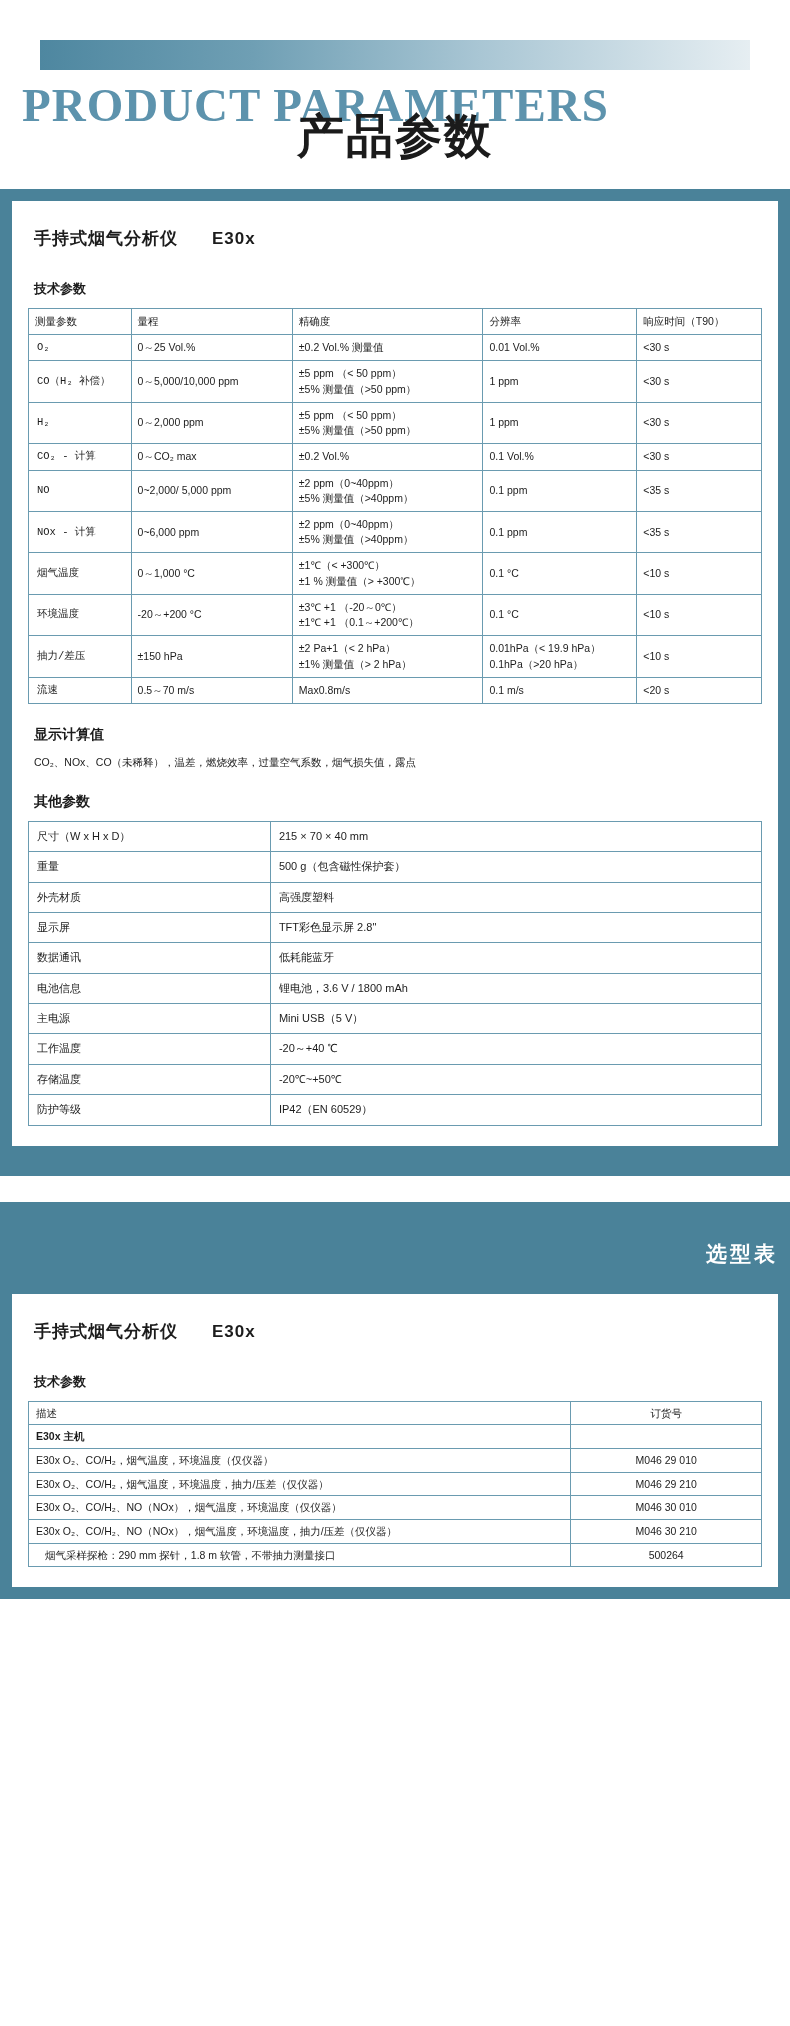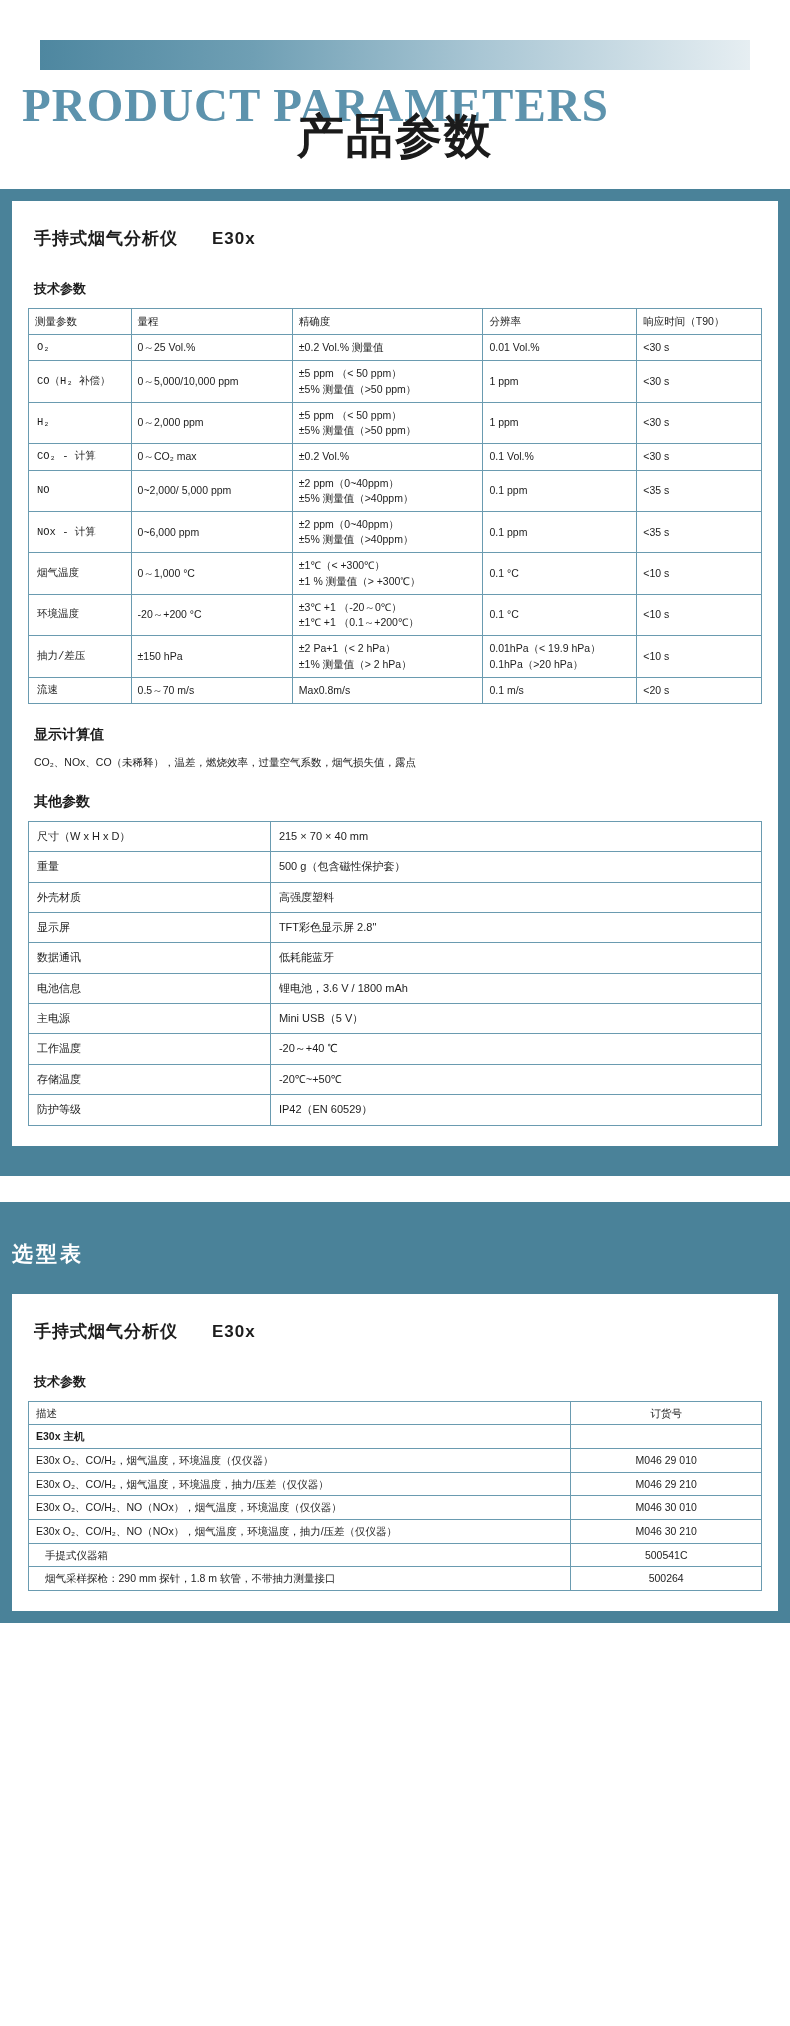--- a/index.html
+++ b/index.html
@@ -122,21 +122,21 @@
     border: 1px solid #6a9bb0;
     padding: 7px 8px;
     line-height: 1.4;
   }
   table.other td.k { width: 33%; font-weight: normal; color: #1c1c1c; }
   table.other td.v { color: #1c1c1c; }
 
   
   .panel.second { margin-top: 26px; padding-top: 26px; }
   .panel-heading {
-    text-align: left;
+    text-align: right;
     color: #ffffff;
     font-size: 21px;
     font-weight: bold;
     letter-spacing: 3px;
     padding: 12px 0 26px 0;
   }
 
   table.order {
     border-collapse: collapse;
     width: 100%;
@@ -391,24 +391,20 @@
           </tr>
           <tr>
             <td>E30x O₂、CO/H₂、NO（NOx），烟气温度，环境温度（仅仪器）</td>
             <td class="code">M046 30 010</td>
           </tr>
           <tr>
             <td>E30x O₂、CO/H₂、NO（NOx），烟气温度，环境温度，抽力/压差（仅仪器）</td>
             <td class="code">M046 30 210</td>
           </tr>
           <tr>
-            <td class="indent">手提式仪器箱</td>
-            <td class="code">500541C</td>
-          </tr>
-          <tr>
             <td class="indent">烟气采样探枪：290 mm 探针，1.8 m 软管，不带抽力测量接口</td>
             <td class="code">500264</td>
           </tr>
         </tbody>
     </table>
 
   </div>
 </div>
 
 </body></html>

